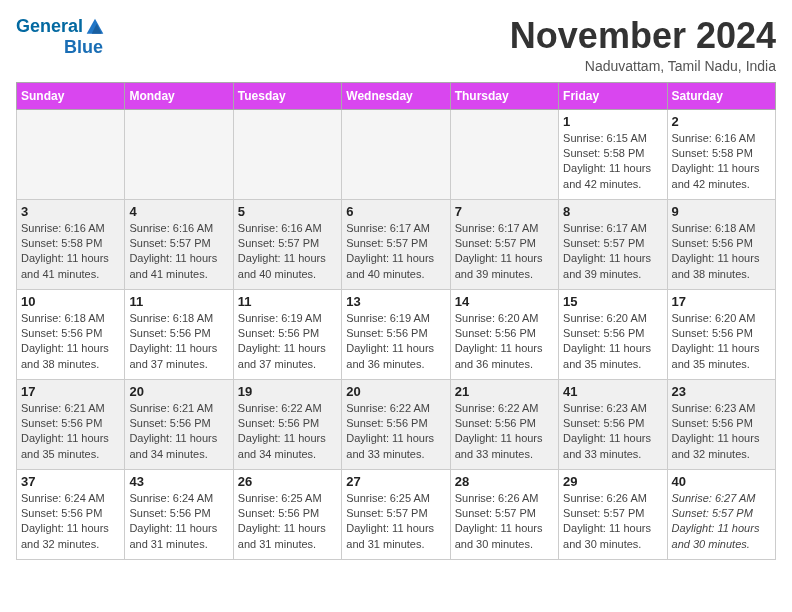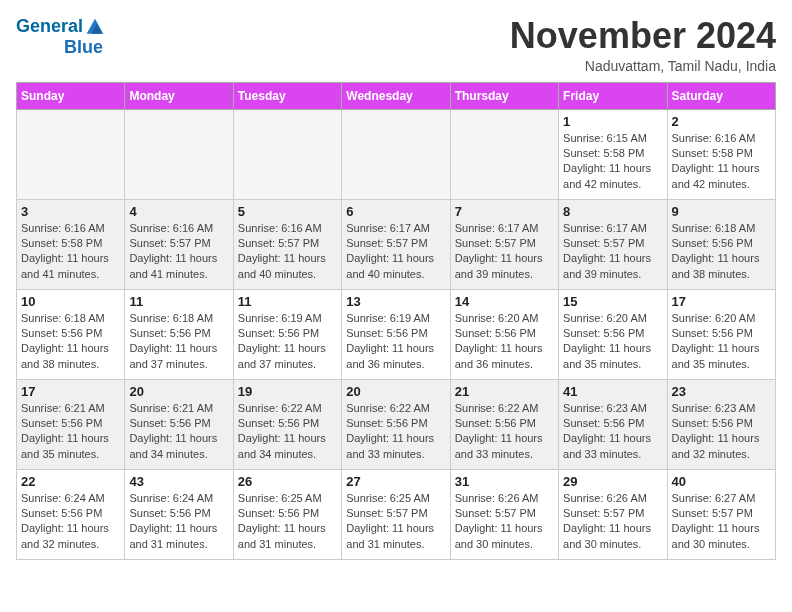--- a/index.html
+++ b/index.html
@@ -294,21 +294,21 @@
         <td>
           <div class="day-number">23</div>
           <div class="day-info" style="white-space: pre-line;">Sunrise: 6:23 AM
 Sunset: 5:56 PM
 Daylight: 11 hours
 and 32 minutes.</div>
         </td>
       </tr>
       <tr>
         <td>
-          <div class="day-number">22</div>
+          <div class="day-number">37</div>
           <div class="day-info" style="white-space: pre-line;">Sunrise: 6:24 AM
 Sunset: 5:56 PM
 Daylight: 11 hours
 and 32 minutes.</div>
         </td>
         <td>
           <div class="day-number">43</div>
           <div class="day-info" style="white-space: pre-line;">Sunrise: 6:24 AM
 Sunset: 5:56 PM
 Daylight: 11 hours
@@ -322,35 +322,35 @@
 and 31 minutes.</div>
         </td>
         <td>
           <div class="day-number">27</div>
           <div class="day-info" style="white-space: pre-line;">Sunrise: 6:25 AM
 Sunset: 5:57 PM
 Daylight: 11 hours
 and 31 minutes.</div>
         </td>
         <td>
-          <div class="day-number">31</div>
+          <div class="day-number">28</div>
           <div class="day-info" style="white-space: pre-line;">Sunrise: 6:26 AM
 Sunset: 5:57 PM
 Daylight: 11 hours
 and 30 minutes.</div>
         </td>
         <td>
           <div class="day-number">29</div>
           <div class="day-info" style="white-space: pre-line;">Sunrise: 6:26 AM
 Sunset: 5:57 PM
 Daylight: 11 hours
 and 30 minutes.</div>
         </td>
         <td>
           <div class="day-number">40</div>
-          <div class="day-info" style="white-space: pre-line;">Sunrise: 6:27 AM
+          <div class="day-info" style="white-space: pre-line; font-style: italic;">Sunrise: 6:27 AM
 Sunset: 5:57 PM
 Daylight: 11 hours
 and 30 minutes.</div>
         </td>
       </tr>
     </tbody>
 </table>
 
 </body></html>

